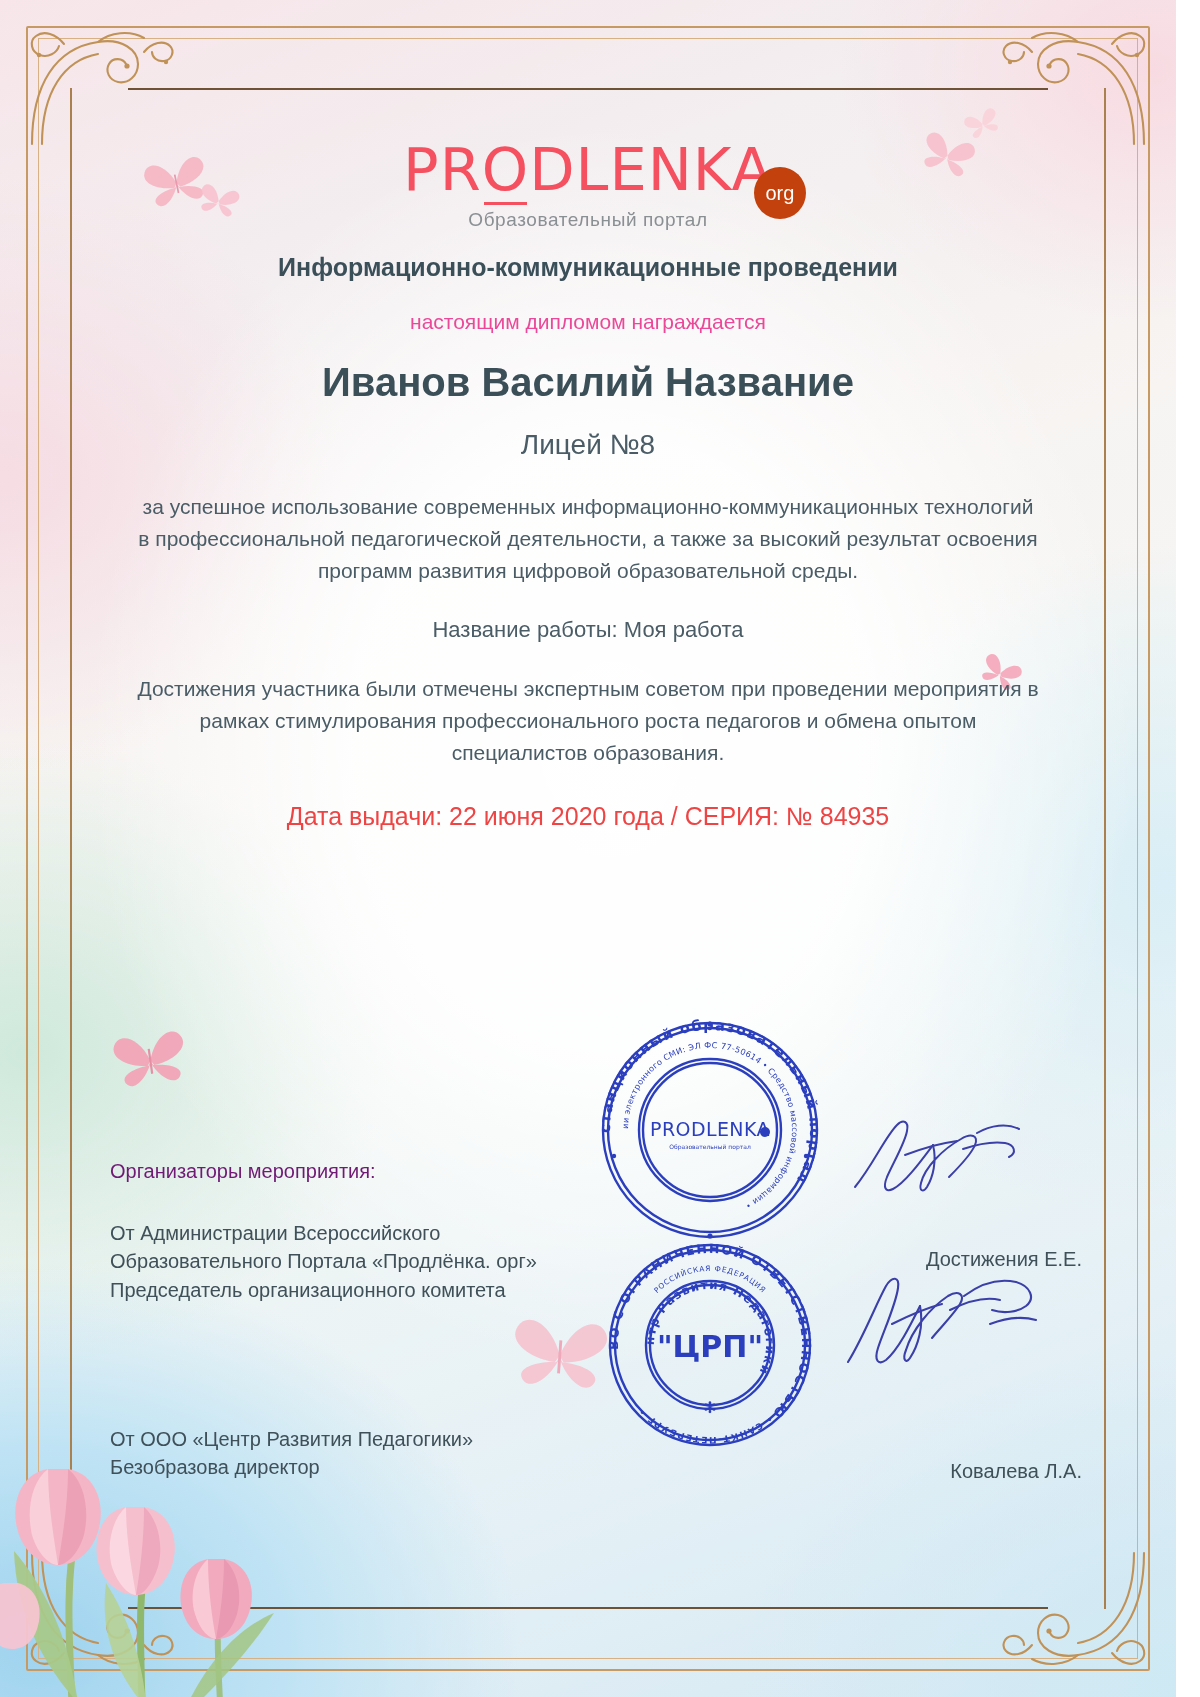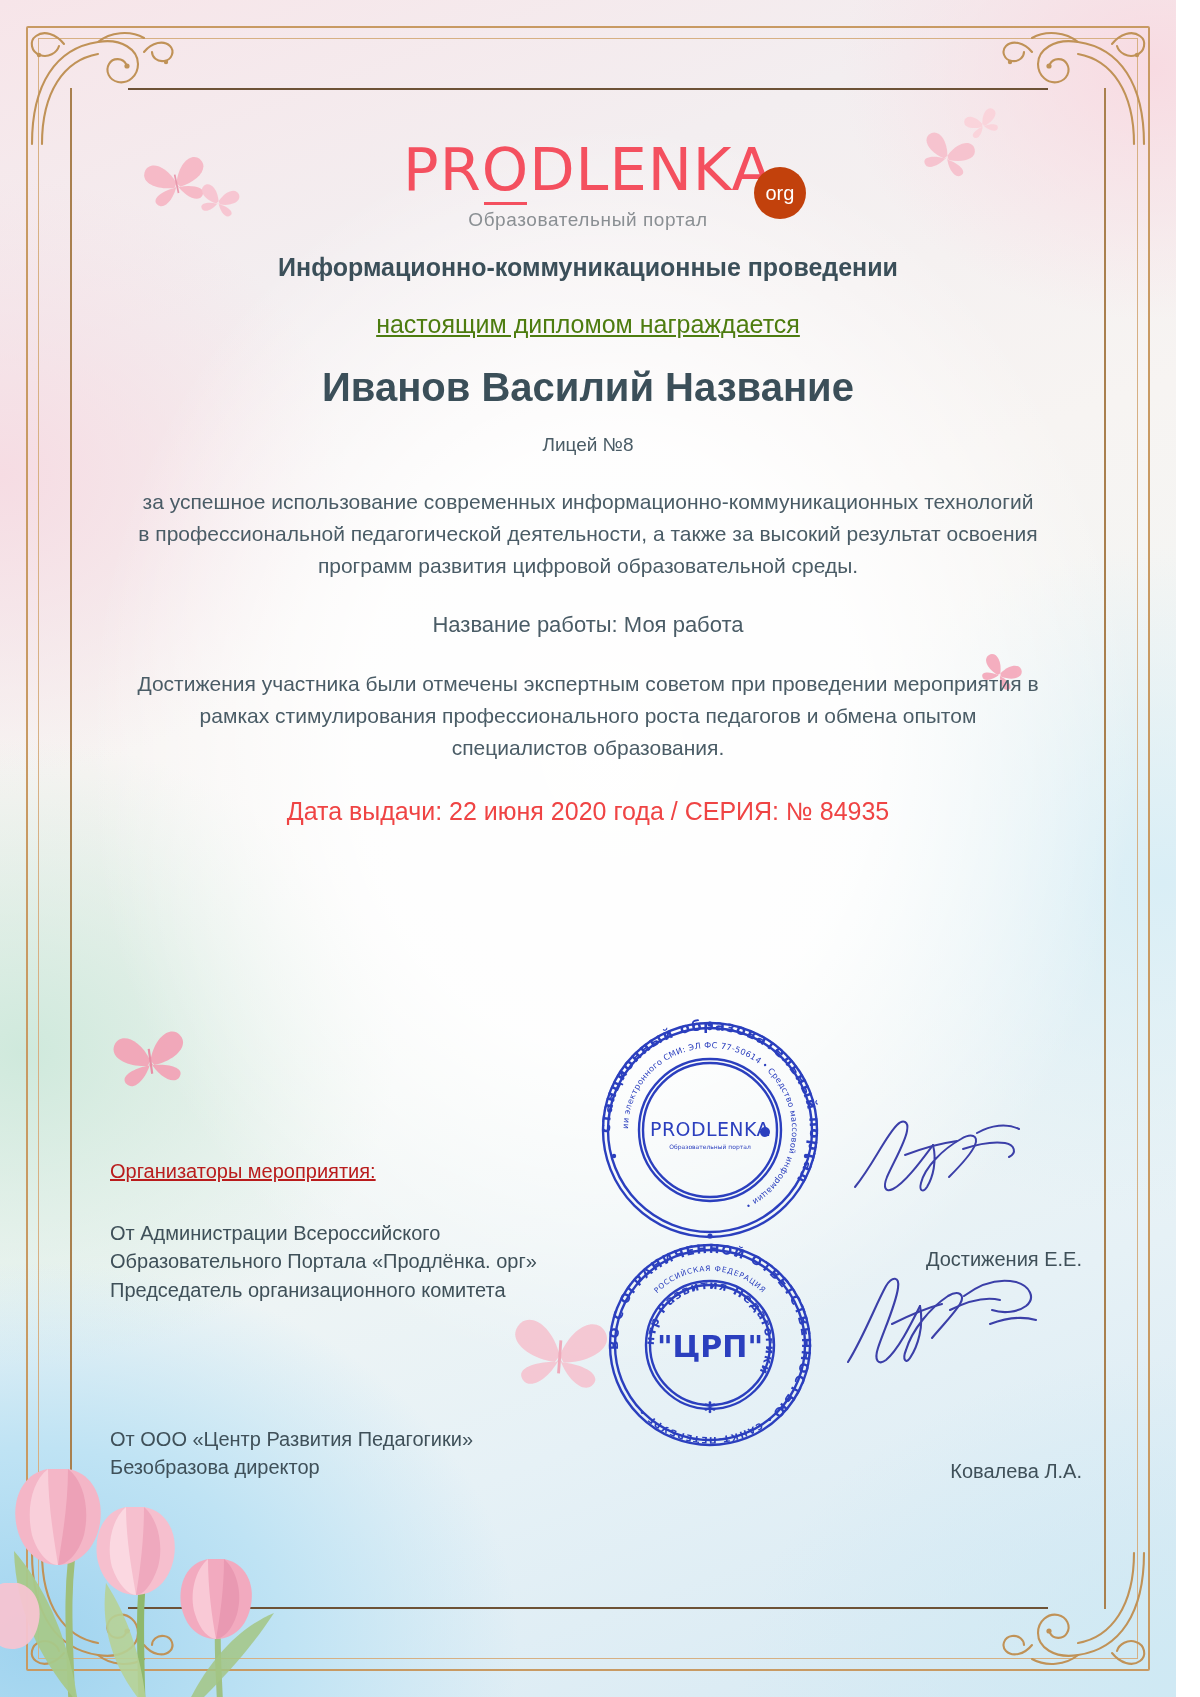--- a/index.html
+++ b/index.html
@@ -137,33 +137,32 @@
     color:#3b4f59;
   }
   .subject {
     margin-top:22px;
     font-size:25px;
     font-weight:bold;
     color:#3b4f59;
   }
   .awarded-line {
     margin-top:28px;
-    font-size:25px;
-    color:#4d7c0f;
-    text-decoration:underline;
+    font-size:21px;
+    color:#ec4899;
   }
   .recipient {
     margin-top:26px;
     font-size:40px;
     font-weight:bold;
     color:#3b4f59;
   }
   .org-school {
     margin-top:24px;
-    font-size:19px;
+    font-size:28px;
     color:#4a5c66;
   }
   .body-p {
     margin-top:30px;
     font-size:21px;
     line-height:1.52;
     color:#4a5c66;
     padding:0 48px;
   }
   .work-title {
@@ -181,21 +180,21 @@
   .issue-line {
     margin-top:34px;
     font-size:25px;
     color:#ef4444;
   }
 
   
   .sig-area { position:absolute; left:110px; right:100px; top:1160px; }
 
   .sig-block-1 { position:absolute; left:0; top:0; width:560px; text-align:left; }
-  .sig-heading { font-size:20px; color:#b91c1c;text-decoration:underline; }
+  .sig-heading { font-size:20px; color:#701a75; }
   .sig-lines { margin-top:36px; font-size:20px; line-height:1.42; color:#3f5059; }
 
   .sig-name-1 {
     position:absolute; right:-6px; top:88px;
     font-size:20px; color:#3f5059; white-space:nowrap;
   }
 
   .sig-block-2 { position:absolute; left:0; top:265px; width:560px; text-align:left; }
   .sig-block-2 .sig-lines { margin-top:0; }
   .sig-name-2 {

